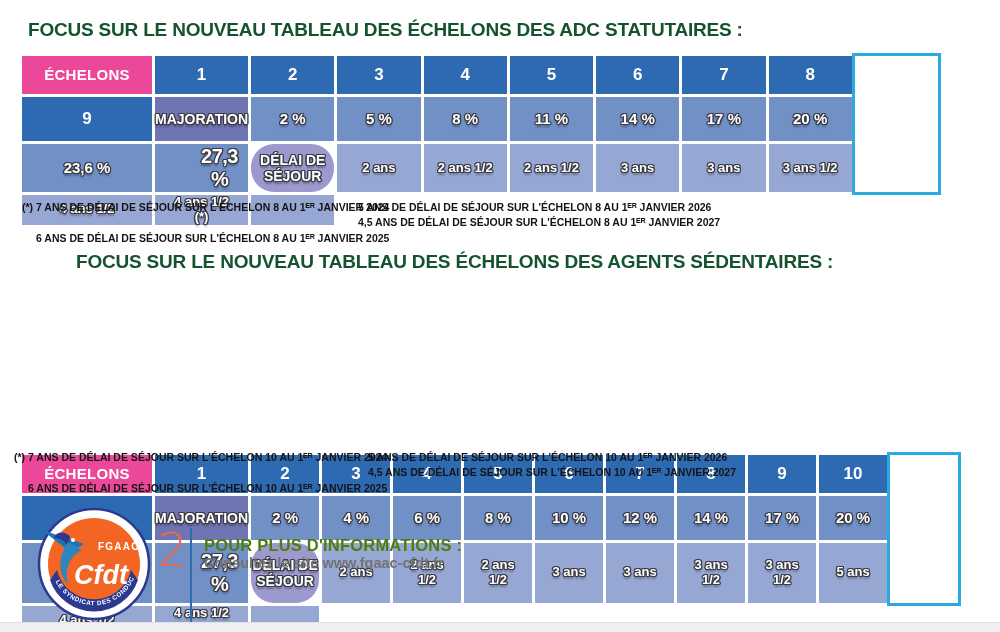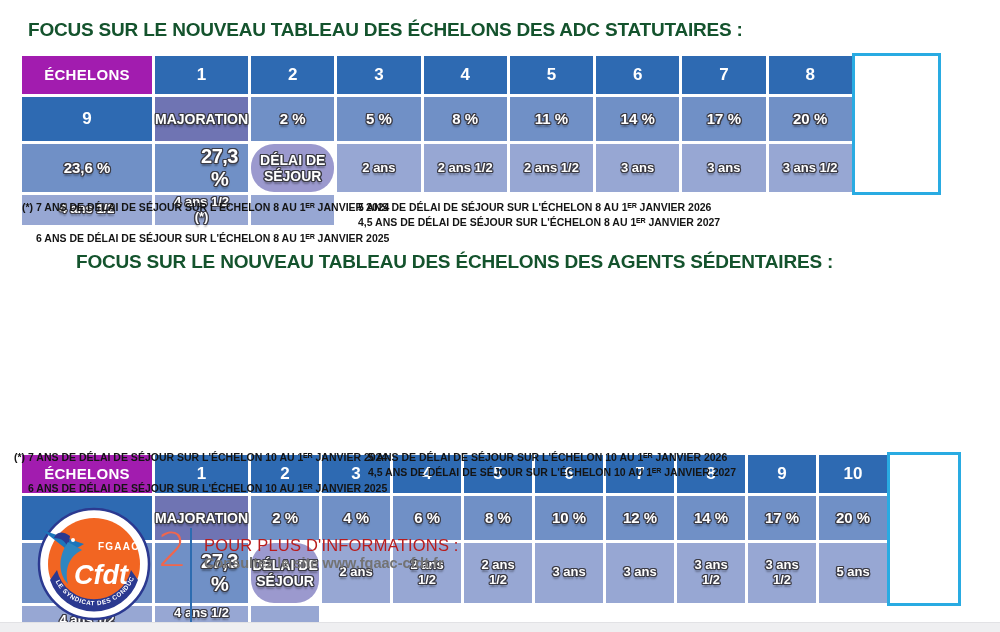--- a/index.html
+++ b/index.html
@@ -17,21 +17,21 @@
   }
 
   
   .tableau {
     display:grid; gap:3px; position:relative; background:#fff;
   }
   .cell {
     display:flex; align-items:center; justify-content:center;
     text-align:center; color:#fff; font-weight:bold; line-height:1.15;
   }
-  .c-head-label { background:#a21caf; font-size:15px; letter-spacing:0.3px; }
+  .c-head-label { background:#ec4899; font-size:15px; letter-spacing:0.3px; }
   .c-head       { background:#2E6AB2; font-size:17px; }
   .c-maj-label  { background:#6F74B3; font-size:14px; }
   .c-maj        { background:#7090C6; font-size:15px; }
   .c-del-label  { background:#9B99CE; font-size:14px;border-radius:23px; }
   .c-del        { background:#97A7D3; font-size:13px; padding:0 12px; }
   .outl {
     text-shadow:
       -1.3px 0 #3c3c46, 1.3px 0 #3c3c46, 0 -1.3px #3c3c46, 0 1.3px #3c3c46,
       -1px -1px #3c3c46, 1px -1px #3c3c46, -1px 1px #3c3c46, 1px 1px #3c3c46,
       0 2.5px 2px rgba(0,0,0,0.35);
@@ -45,21 +45,21 @@
   
   .footnote { font-size:10.5px; font-weight:bold; color:#141414; line-height:15px; white-space:nowrap; }
   .footnote .l2 { padding-left:14px;margin-top:16px; }
 
   
   .page-num {
     font-family:"DejaVu Sans", sans-serif; font-weight:200;
     font-size:46px; color:#F1664C; line-height:1;
   }
   .vline { width:2px; background:#2D6CB0; }
-  .info-title { font-size:16.5px; font-weight:normal; color:#b91c1c; letter-spacing:0.2px; }
+  .info-title { font-size:16.5px; font-weight:bold; color:#4d7c0f; letter-spacing:0.2px; }
   .info-link  { font-size:14.5px; font-weight:bold; color:#737373; }
   .bottom-bar {
     left:0; right:0; bottom:0; height:10px;
     background:#EFEFF1; border-top:1px solid #E2E2E5;
   }
 </style>
 </head>
 <body>
 
 <h1 class="abs sec-title" style="left:28px; top:19px;">FOCUS SUR LE NOUVEAU TABLEAU DES ÉCHELONS DES ADC STATUTAIRES :</h1>

